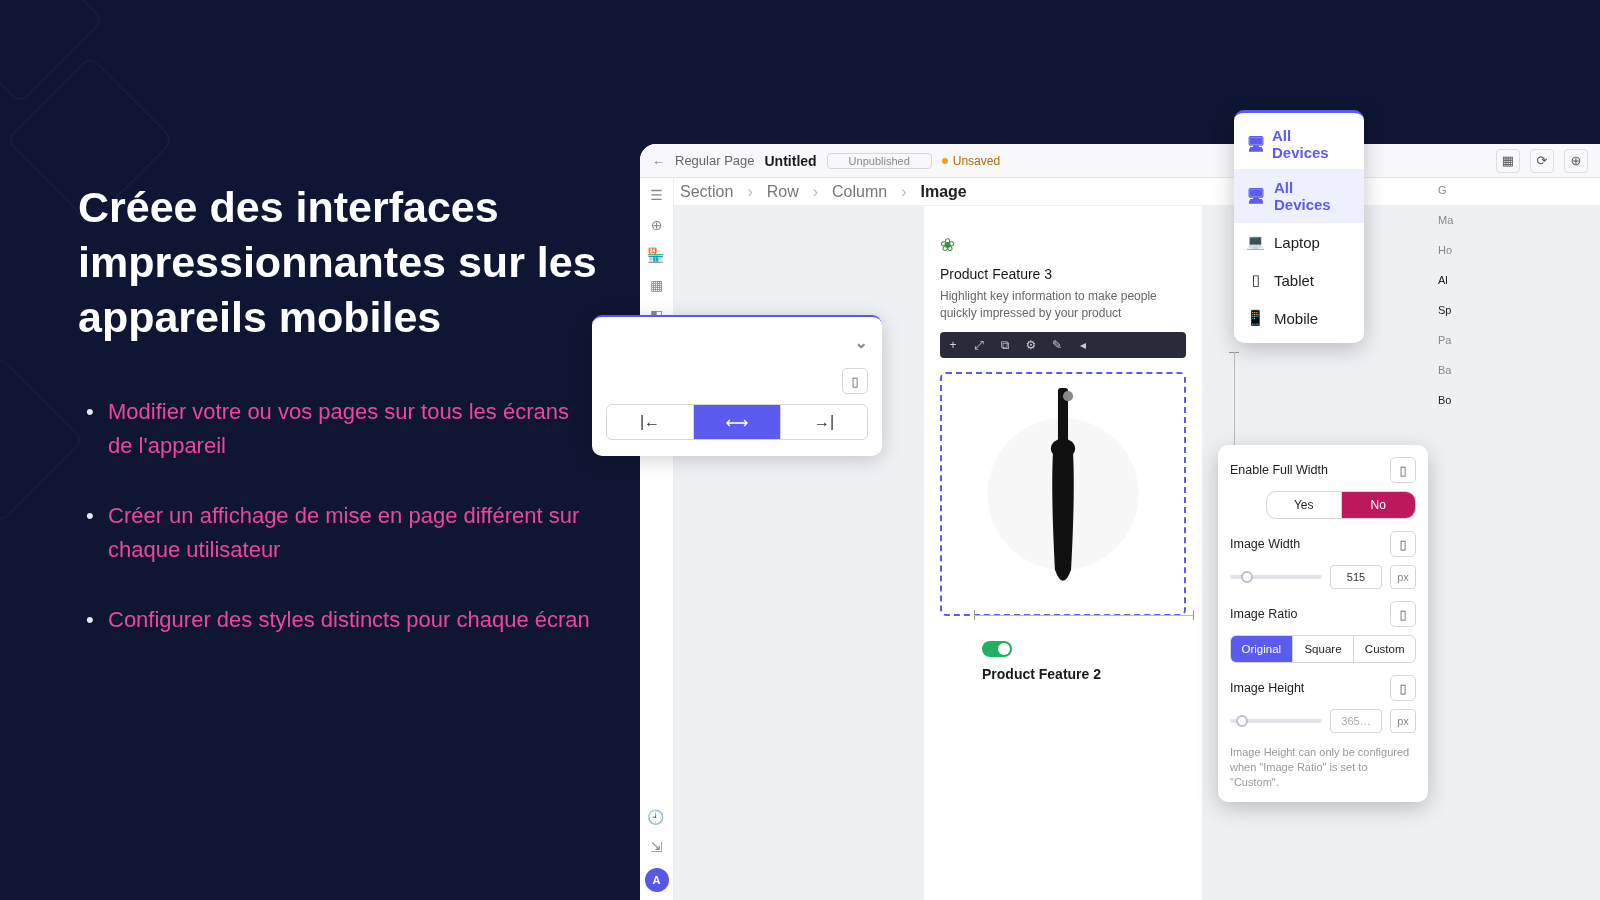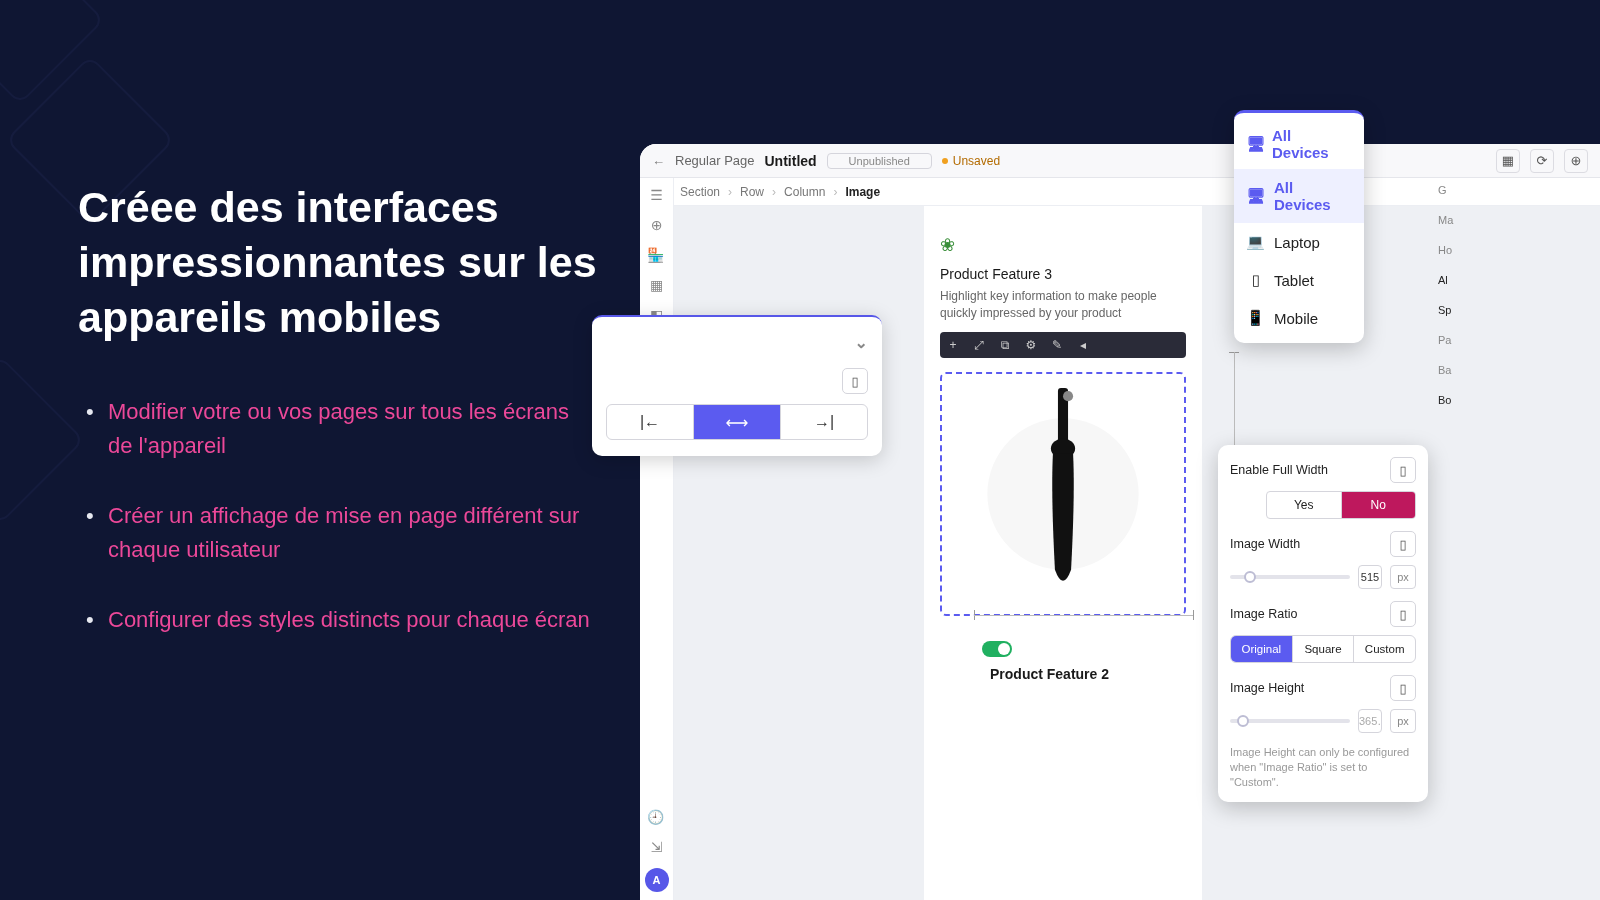--- a/index.html
+++ b/index.html
@@ -19,21 +19,21 @@
 .top-bar { height: 34px; display: flex; align-items: center; padding: 0 12px; gap: 10px; border-bottom: 1px solid #e5e6eb; font-size: 13px; background: #f8f8fa; }
 .back-arrow { color: #777; }
 .crumb-pill { color: #666; }
 .title-txt { font-weight: 700; font-size: 14px; }
 .badge { border: 1px solid #d5d5dc; color: #888; padding: 1px 21px; border-radius: 4px; font-size: 11px; }
 .dot-status { display: flex; align-items: center; gap: 5px; color: #b36b00; font-size: 12px; }
 .dot-status::before { content: ""; width: 6px; height: 6px; background: #f0a020; border-radius: 50%; display: inline-block; }
 .top-bar .spacer { flex: 1; }
 .top-icon { width: 24px; height: 24px; border: 1px solid #dcdce2; border-radius: 4px; display: flex; align-items: center; justify-content: center; color: #555; font-size: 13px; }
 
-.breadcrumb-row { height: 28px; display: flex; align-items: center; padding: 0 40px; gap: 8px; border-bottom: 1px solid #eceef3; font-size: 12px; color: #777; background: #fff; }
+.breadcrumb-row { height: 28px; display: flex; align-items: center; padding: 0 40px; gap: 14px; border-bottom: 1px solid #eceef3; font-size: 16px; color: #777; background: #fff; }
 .breadcrumb-row .sep { color: #bbb; }
 .breadcrumb-row .current { font-weight: 600; color: #222; }
 
 .left-rail { position: absolute; top: 34px; left: 0; width: 34px; bottom: 0; background: #fff; border-right: 1px solid #eceef3; display: flex; flex-direction: column; align-items: center; gap: 12px; padding-top: 8px; padding-bottom: 8px; }
 .left-rail .rail-icon { width: 18px; height: 18px; color: #888; font-size: 14px; display: flex; align-items: center; justify-content: center; }
 .left-rail .rail-bottom { margin-top: auto; }
 .left-rail .avatar-circle { width: 24px; height: 24px; border-radius: 50%; background: #5757e8; color: #fff; font-size: 11px; display: flex; align-items: center; justify-content: center; font-weight: 700; }
 
 .canvas-area { position: absolute; top: 62px; left: 34px; right: 0; bottom: 0; background: #eef0f4; overflow: hidden; }
 .canvas-sheet { position: absolute; top: 0; left: 250px; width: 278px; bottom: 0; background: #fff; padding: 28px 16px 0; }
@@ -54,21 +54,21 @@
 .ruler-v .line { position: absolute; top: 0; bottom: 0; left: 5px; width: 1px; background: #bbb; }
 
 .ruler-h { position: absolute; top: 404px; left: 300px; width: 220px; height: 10px; }
 .ruler-h::before, .ruler-h::after { content: ""; position: absolute; top: 0; height: 10px; width: 1px; background: #999; }
 .ruler-h::before { left: 0; }
 .ruler-h::after { right: 0; }
 .ruler-h .line { position: absolute; left: 0; right: 0; top: 5px; height: 1px; background: #bbb; }
 
 .toggle { position: absolute; top: 435px; left: 308px; width: 30px; height: 16px; background: #20b060; border-radius: 8px; }
 .toggle::after { content: ""; position: absolute; right: 2px; top: 2px; width: 12px; height: 12px; background: #fff; border-radius: 50%; }
-.feat2-title { position: absolute; top: 460px; left: 316px; font-size: 14px; font-weight: 700; }
+.feat2-title { position: absolute; top: 460px; left: 308px; font-size: 14px; font-weight: 700; }
 
 
 .align-pop { position: absolute; top: 315px; left: 592px; width: 290px; background: #fff; border-radius: 10px; box-shadow: 0 4px 20px rgba(0,0,0,0.18); padding: 16px 14px; border-top: 2px solid #5757e8; z-index: 30; }
 .align-head { display: flex; justify-content: space-between; align-items: center; font-weight: 700; font-size: 16px; margin-bottom: 16px; }
 .align-row { display: flex; justify-content: space-between; align-items: center; margin-bottom: 10px; }
 .align-row .lbl { font-size: 14px; }
 .dev-chip { width: 26px; height: 26px; border: 1px solid #d5d5dc; border-radius: 5px; display: flex; align-items: center; justify-content: center; color: #555; font-size: 13px; }
 .seg3 { display: flex; border: 1px solid #d5d5dc; border-radius: 6px; overflow: hidden; }
 .seg3 .opt { flex: 1; height: 34px; display: flex; align-items: center; justify-content: center; font-size: 16px; color: #333; border-right: 1px solid #d5d5dc; }
 .seg3 .opt:last-child { border-right: none; }
@@ -78,28 +78,28 @@
 .dev-drop { position: absolute; top: 110px; left: 1234px; width: 130px; background: #fff; border-radius: 10px; box-shadow: 0 6px 22px rgba(0,0,0,0.22); padding: 6px 0; z-index: 50; border-top: 3px solid #5b5bf0; }
 .dev-drop .dd-head { padding: 8px 14px; color: #5b5bf0; font-weight: 600; font-size: 15px; display: flex; align-items: center; gap: 8px; }
 .dev-drop .dd-item { padding: 10px 14px; font-size: 15px; color: #222; display: flex; align-items: center; gap: 10px; }
 .dev-drop .dd-item.sel { background: #eef0ff; color: #5b5bf0; font-weight: 600; }
 .dd-ico { width: 16px; display: inline-flex; justify-content: center; }
 
 
 .props { position: absolute; top: 445px; left: 1218px; width: 210px; background: #fff; border-radius: 10px; box-shadow: 0 6px 22px rgba(0,0,0,0.22); padding: 12px; z-index: 40; color: #222; }
 .props .p-row { display: flex; justify-content: space-between; align-items: center; margin-bottom: 8px; }
 .props .p-label { font-size: 12.5px; }
-.seg2 { display: flex; border: 1px solid #d5d5dc; border-radius: 4px; overflow: hidden; margin-bottom: 12px; margin-left: 36px; }
+.seg2 { display: flex; border: 1px solid #d5d5dc; border-radius: 10px; overflow: hidden; margin-bottom: 12px; margin-left: 36px; }
 .seg2 .opt { flex: 1; height: 26px; font-size: 12px; display: flex; align-items: center; justify-content: center; border-right: 1px solid #d5d5dc; }
 .seg2 .opt:last-child { border-right: none; }
 .seg2 .opt.active { background: #be185d; color: #fff; }
 .slider-row { display: flex; align-items: center; gap: 8px; margin-bottom: 12px; }
 .slider { flex: 1; height: 4px; background: #e3e3ea; border-radius: 2px; position: relative; }
 .slider .thumb { position: absolute; top: -4px; width: 12px; height: 12px; background: #fff; border: 2px solid #bdbdd4; border-radius: 50%; }
-.num-field { width: 24px; height: 24px; border: 1px solid #d5d5dc; border-radius: 4px; font-size: 11px; text-align: center; color: #333; }
+.num-field { width: 52px; height: 24px; border: 1px solid #d5d5dc; border-radius: 4px; font-size: 11px; text-align: center; color: #333; }
 .num-field.dim { color: #aaa; }
 .px-box { width: 26px; height: 24px; border: 1px solid #d5d5dc; border-radius: 4px; font-size: 11px; color: #888; display: flex; align-items: center; justify-content: center; }
 .seg-ratio { display: flex; border: 1px solid #d5d5dc; border-radius: 6px; overflow: hidden; margin-bottom: 12px; }
 .seg-ratio .opt { flex: 1; height: 26px; font-size: 11.5px; display: flex; align-items: center; justify-content: center; border-right: 1px solid #d5d5dc; }
 .seg-ratio .opt:last-child { border-right: none; }
 .seg-ratio .opt.active { background: #5b5bf0; color: #fff; }
 .hint { font-size: 11px; color: #999; line-height: 1.35; margin-top: 6px; }
 
 .side-letters { position: absolute; top: 175px; left: 1438px; font-size: 11px; color: #888; line-height: 2.8; z-index: 5; }
 .side-row { height: 30px; }

